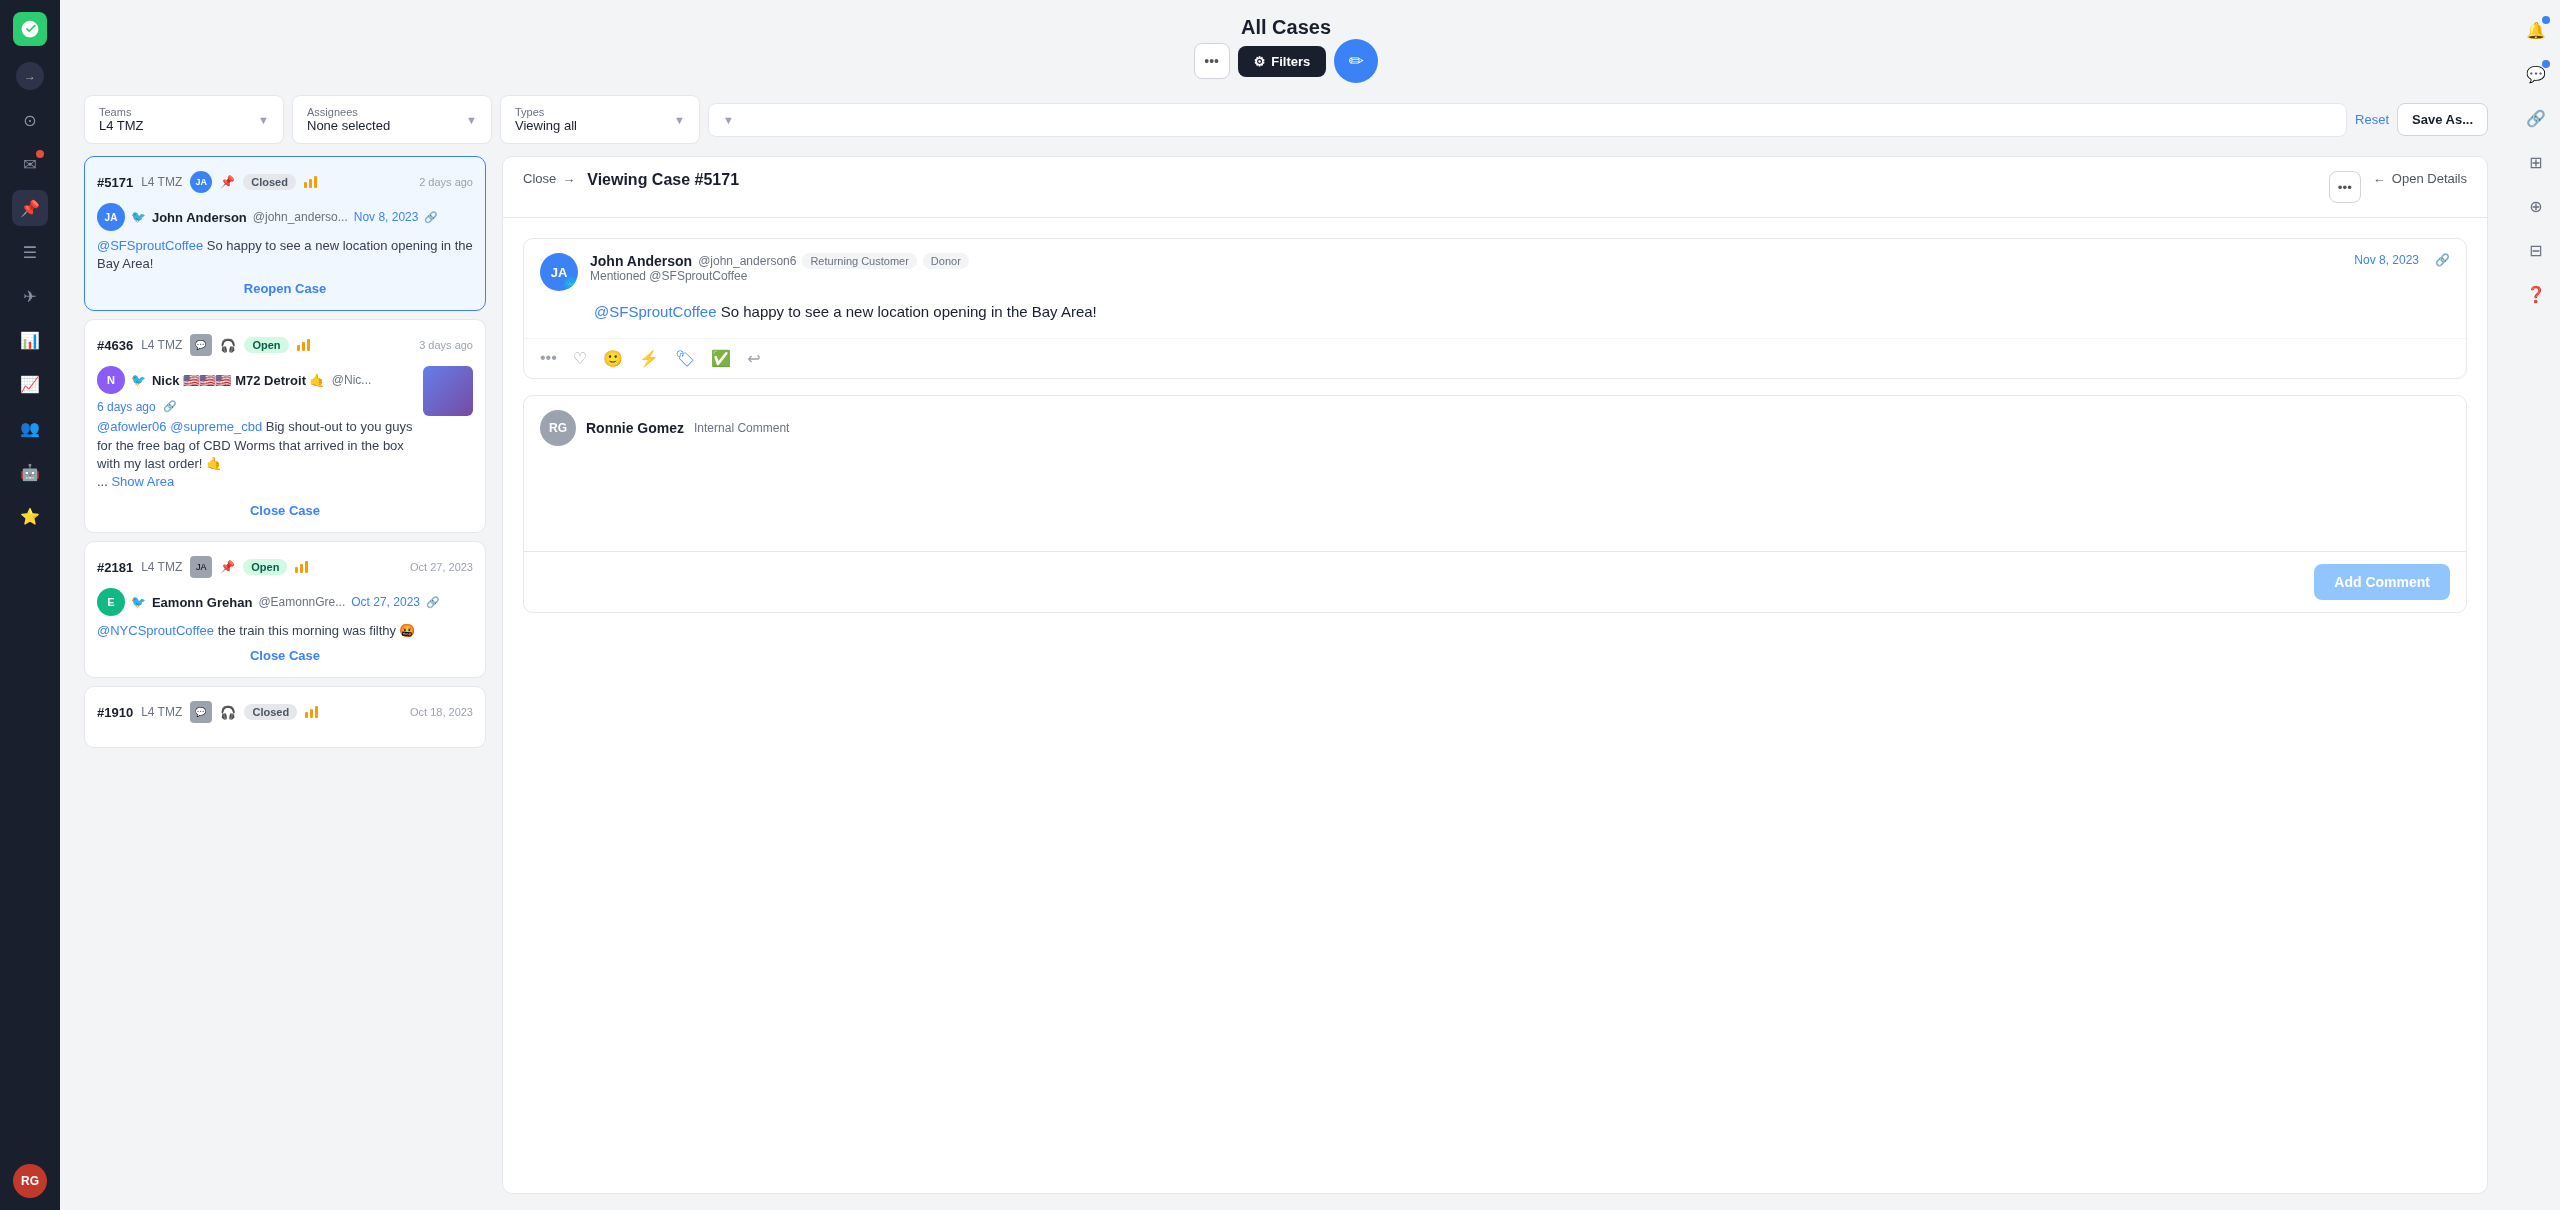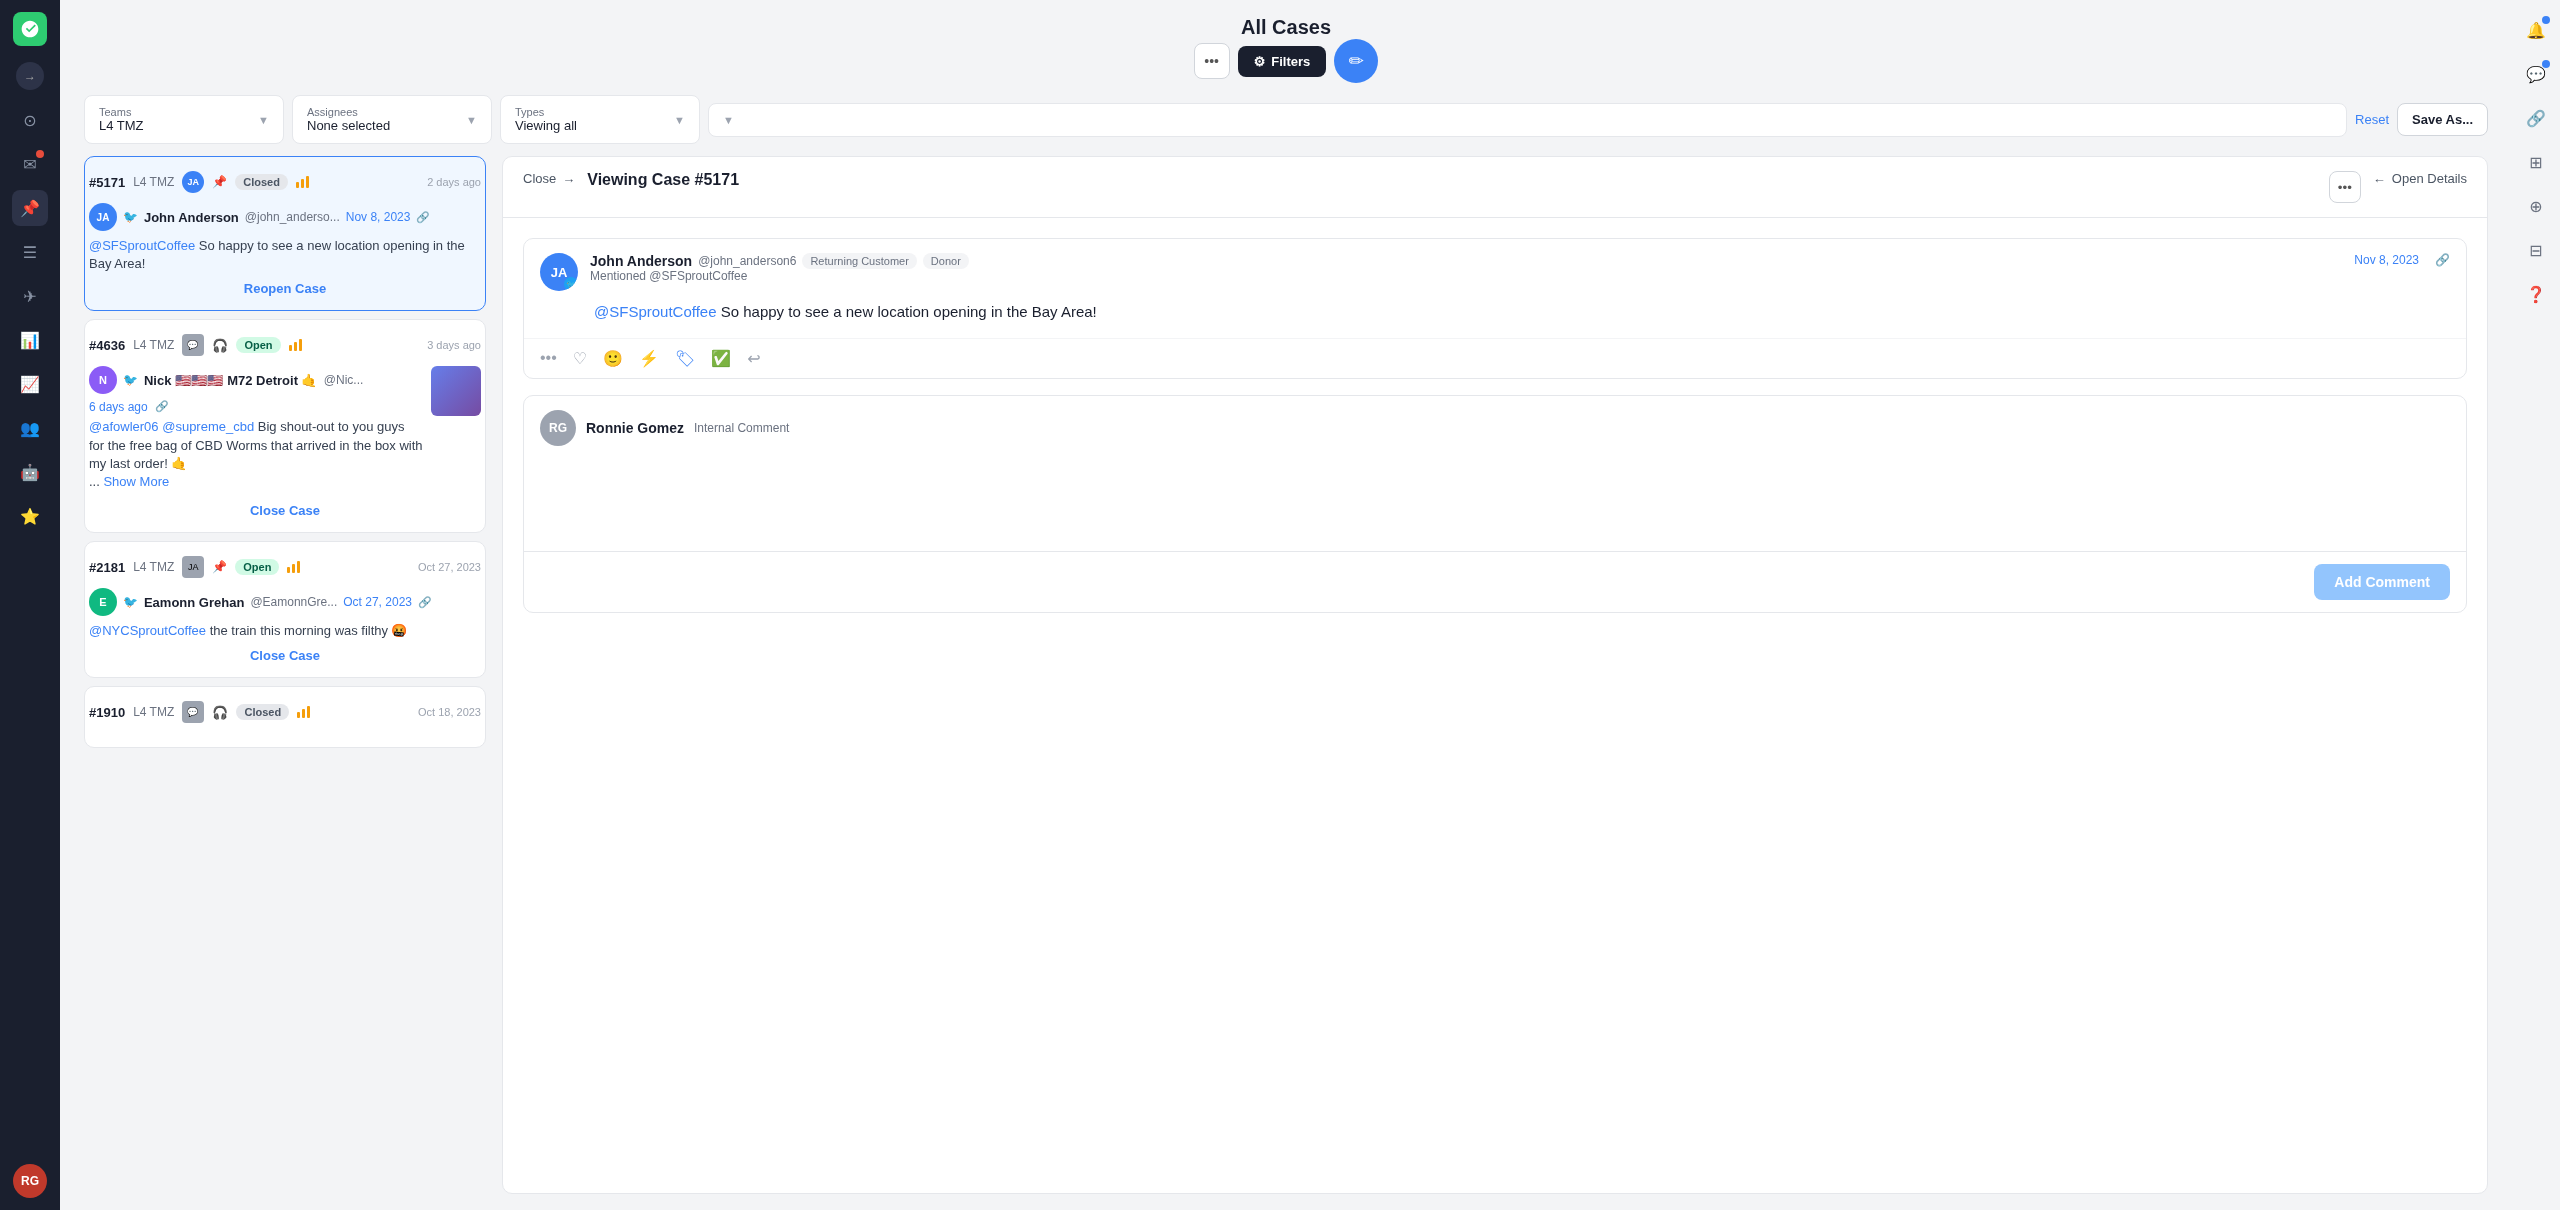--- a/index.html
+++ b/index.html
@@ -175,21 +175,21 @@
       flex-shrink: 0;
       overflow-y: auto;
       display: flex;
       flex-direction: column;
       gap: 8px;
       padding-right: 8px;
     }
     .case-card {
       background: white;
       border-radius: 10px;
-      padding: 14px 4px;
+      padding: 14px 12px;
       border: 1.5px solid #e5e7eb;
       cursor: pointer;
     }
     .case-card.active {
       border-color: #3b82f6;
       background: #f0f7ff;
     }
     .case-card-header {
       display: flex;
       align-items: center;
@@ -580,21 +580,21 @@
               <span style="font-size:12px; color:#1da1f2;">🐦</span>
               <span class="case-username">Nick 🇺🇸🇺🇸🇺🇸 M72 Detroit 🤙</span>
               <span class="case-handle">@Nic...</span>
             </div>
             <div style="display:flex; gap:8px; margin-bottom:4px;">
               <span class="case-date">6 days ago</span>
               <span class="link-icon">🔗</span>
             </div>
             <div class="case-body">
               <a>@afowler06</a> <a>@supreme_cbd</a> Big shout-out to you guys for the free bag of CBD Worms that arrived in the box with my last order! 🤙<br>
-              ... <a class="show-more">Show More</a>
+              ... <a class="show-more">Show Area</a>
             </div>
           </div>
           <div class="case-img" style="background: linear-gradient(135deg, #667eea 0%, #764ba2 100%); min-height:50px;"></div>
         </div>
         <a class="case-action-btn">Close Case</a>
       </div>
 
       <div class="case-card">
         <div class="case-card-header">
           <span class="case-id">#2181</span>

